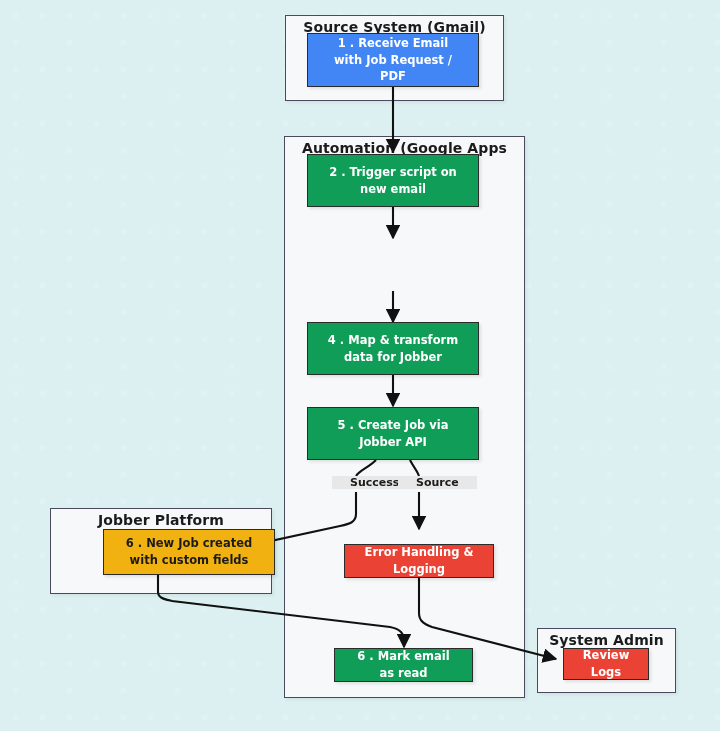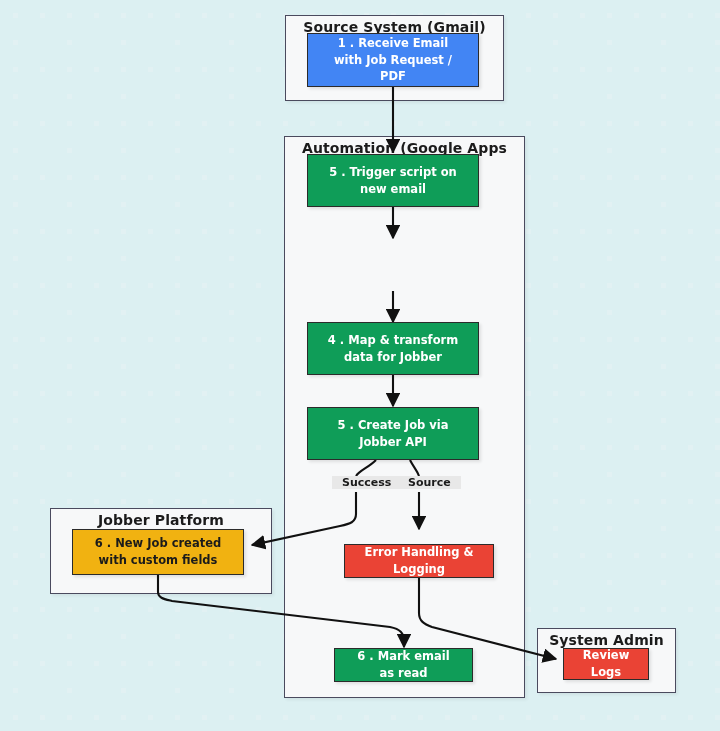--- a/index.html
+++ b/index.html
@@ -56,30 +56,30 @@
     text-align: center;
     font-size: 11.5px;
     font-weight: 700;
     line-height: 1.45;
     color: #ffffff;
     padding: 2px 16px;
     box-shadow: 2px 2px 3px rgba(0,0,0,0.10);
   }
   .node.blue   { background: #4285f4; }
   .node.green  { background: #0f9d58; }
-  .node.yellow { background: #f1b211; color:#1b1b1b; border-color:#2b2b2b; }
+  .node.yellow { background: #f1b211; color:#1b1b1b; border-color:#2b2b2b;margin-left:31px; }
   .node.red    { background: #ea4335; }
 
   .edge-label {
     position: absolute;
     font-size: 11px;
     font-weight: 600;
     color: #1b1b1b;
     background: #e8e8e8;
-    padding: 0 10px;
+    padding: 0 18px;
     white-space: nowrap;
   }
   svg.edges {
     position: absolute;
     left: 0; top: 0;
     width: 720px; height: 731px;
     pointer-events: none;
     overflow: visible;
   }
 </style>
@@ -141,21 +141,21 @@
 
       <path d="M 419 573 L 419 613 C 419 621, 424 624, 432 627 L 556 659"></path>
     </g>
   </svg>
 
   <div class="node blue" style="left:307px; top:33px; width:172px; height:54px;">
     <span>1 . Receive Email with Job Request / PDF</span>
   </div>
 
   <div class="node green" style="left:307px; top:154px; width:172px; height:53px;">
-    <span>5 . Trigger script on new email</span>
+    <span>2 . Trigger script on new email</span>
   </div>
 
 
   <div class="node green" style="left:307px; top:322px; width:172px; height:53px;">
     <span>4 . Map &amp; transform data for Jobber</span>
   </div>
 
   <div class="node green" style="left:307px; top:407px; width:172px; height:53px;">
     <span>5 . Create Job via Jobber API</span>
   </div>

